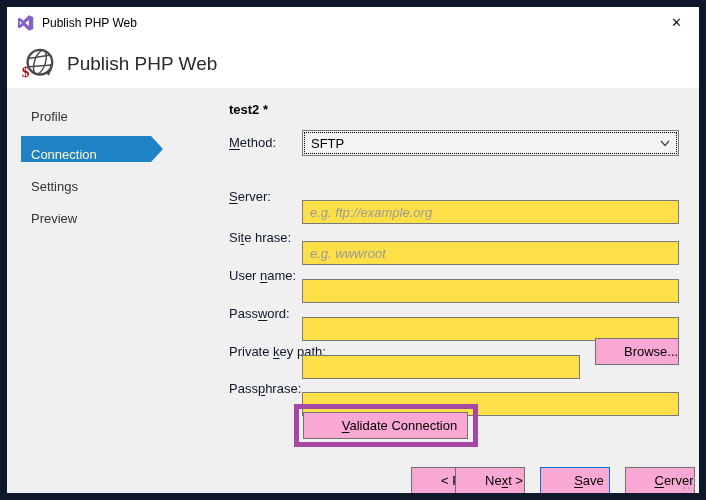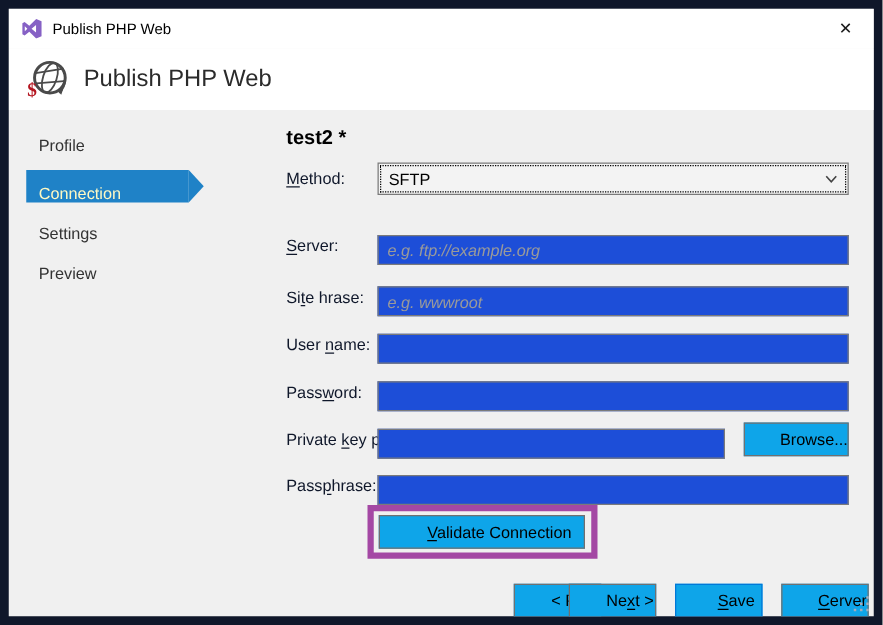--- a/index.html
+++ b/index.html
@@ -43,47 +43,47 @@
   .nav-item.selected{ background:#1f82c7; color:#fef9c3;margin-top:12px; }
   .nav-item.selected::after{
     content:""; position:absolute; left:100%; top:0;
     border-top:13px solid transparent; border-bottom:13px solid transparent;
     border-left:12px solid #1f82c7;
   }
 
   
   .profile-name{
     position:absolute; left:222px; top:95px;
-    font-size:16px; font-weight:bold; color:#000;
+    font-size:13px; font-weight:bold; color:#000;
   }
   .row{ position:absolute; left:0; width:100%; }
   .row .lbl{
     position:absolute; left:222px; top:0; height:25px; line-height:25px;
     font-size:13px; color:#0f172a; white-space:pre;
   }
   .mn{ text-decoration:underline; text-underline-offset:2px; }
 
   .combo{
     position:absolute; left:295px; top:0; width:377px; height:25px;
     background:#f3f3f3; border:1px solid #7a7a7a;
     outline:1px dotted #000; outline-offset:-3px;
     display:flex; align-items:center; padding:12px 8px;
     font-size:13px; color:#000; cursor:default;
   }
   .combo .chev{ margin-left:auto; width:10px; height:7px; }
 
   .tbox{
-    position:absolute; left:295px; top:4px; width:377px; height:24px;
-    border:1px solid #7a7a7a; background:#1d4ed8; padding:0 7px;
+    position:absolute; left:295px; top:16px; width:377px; height:24px;
+    border:1px solid #7a7a7a; background:#fde047; padding:0 7px;
     font-size:13px; color:#000; font-family:inherit;
   }
   .tbox::placeholder{ color:#9a9a9a; font-style:italic; opacity:1; }
 
   .btn{
-    background:#0ea5e9; border:1px solid #707070;
+    background:#f9a8d4; border:1px solid #707070;
     font-size:13px; color:#000; font-family:inherit; cursor:default;padding-left:28px;
   }
   .browse-btn{ position:absolute; left:588px; top:-1px; width:84px; height:27px; }
 
   .validate-wrap{
     position:absolute; left:287px; top:397px; width:184px; height:43px;
     border:5px solid #a448a4;
   }
   .validate-btn{
     position:absolute; left:4px; top:3px; width:165px; height:27px;

